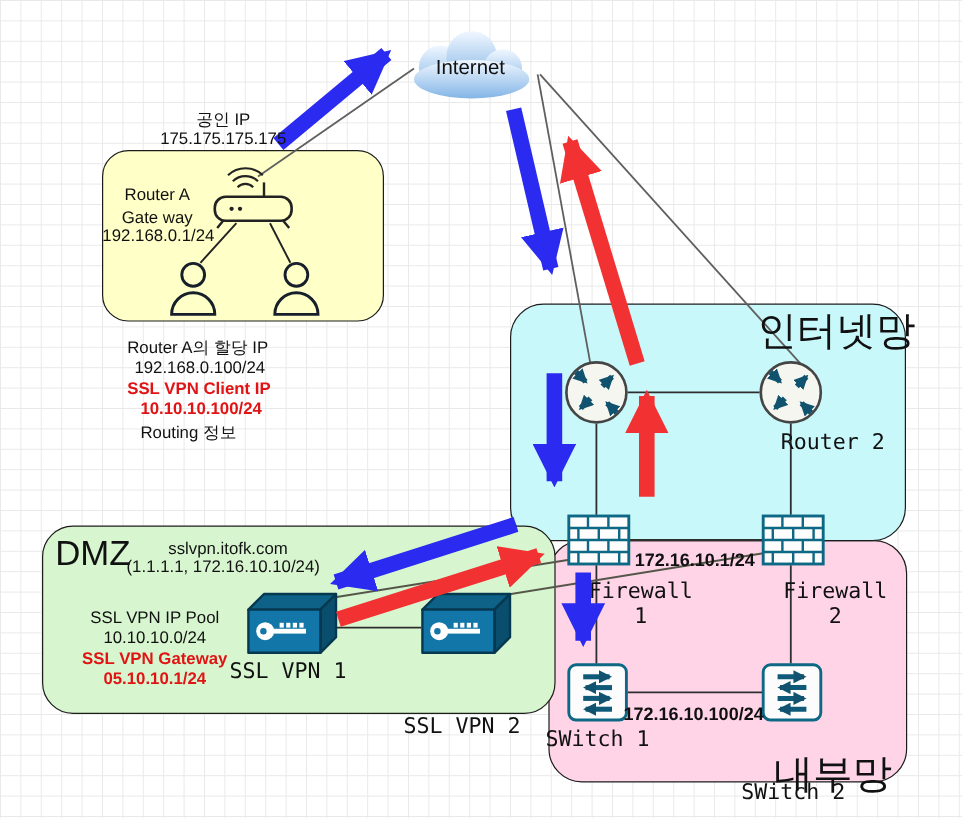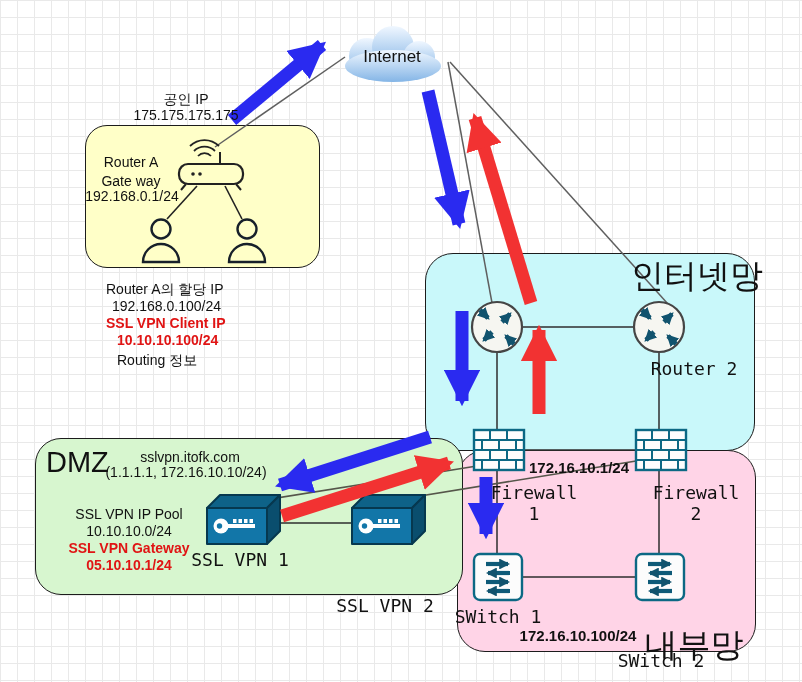--- a/index.html
+++ b/index.html
@@ -192,21 +192,21 @@
     <div>1</div>
   </div>
   <div class="lbl mono" style="left:696px;top:483px;">
     <div>Firewall</div>
     <div>2</div>
   </div>
   <div class="lbl t15" style="left:579px;top:459px;">172.16.10.1/24</div>
 
   <div class="lbl mono" style="left:498px;top:607px;">SWitch 1</div>
   <div class="lbl mono" style="left:661px;top:607px;margin-top:44px;">SWitch 2</div>
-  <div class="lbl t15" style="left:578px;top:587px;margin-top:40px;">172.16.10.100/24</div>
+  <div class="lbl t15" style="left:578px;top:587px;">172.16.10.100/24</div>
   <div class="lbl big" style="left:694px;top:626px;">내부망</div>
 
   <div class="lbl lbl-left" style="left:46px;top:446px;font-size:29px;">DMZ</div>
   <div class="lbl" style="left:190px;top:449px;">sslvpn.itofk.com</div>
   <div class="lbl" style="left:186px;top:464px;">(1.1.1.1, 172.16.10.10/24)</div>
   <div class="lbl" style="left:129px;top:506px;">SSL VPN IP Pool</div>
   <div class="lbl" style="left:129px;top:523px;">10.10.10.0/24</div>
   <div class="lbl red" style="left:129px;top:540px;">SSL VPN Gateway</div>
   <div class="lbl red" style="left:129px;top:557px;">05.10.10.1/24</div>
   <div class="lbl mono" style="left:240px;top:550px;">SSL VPN 1</div>

